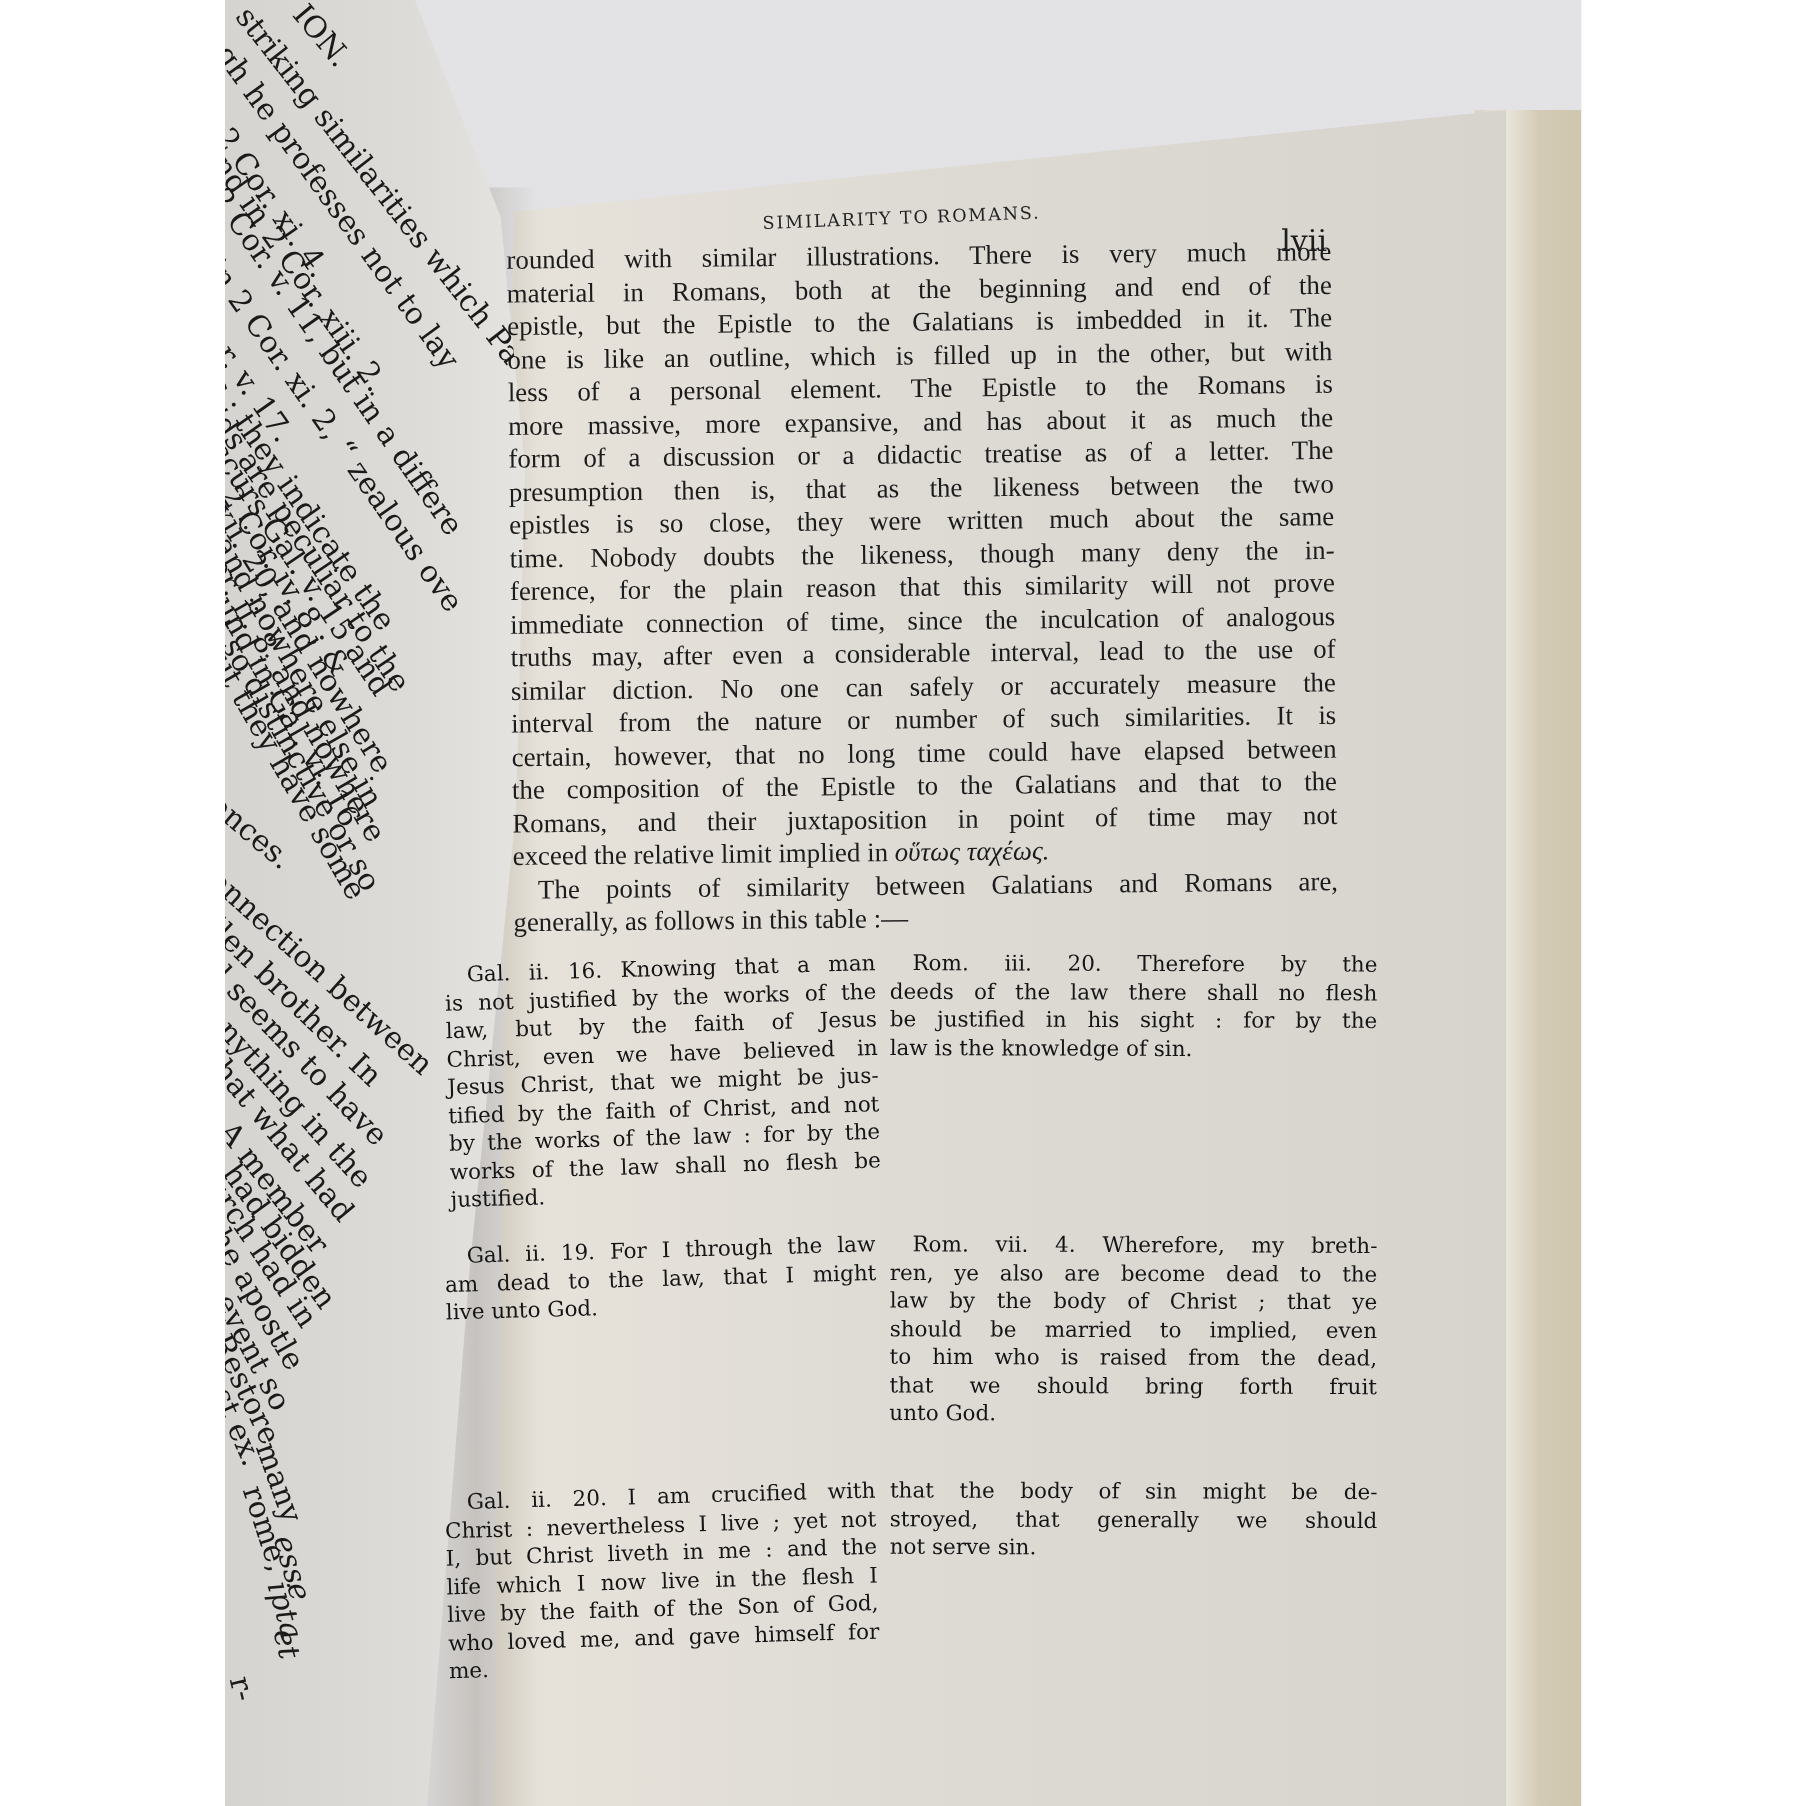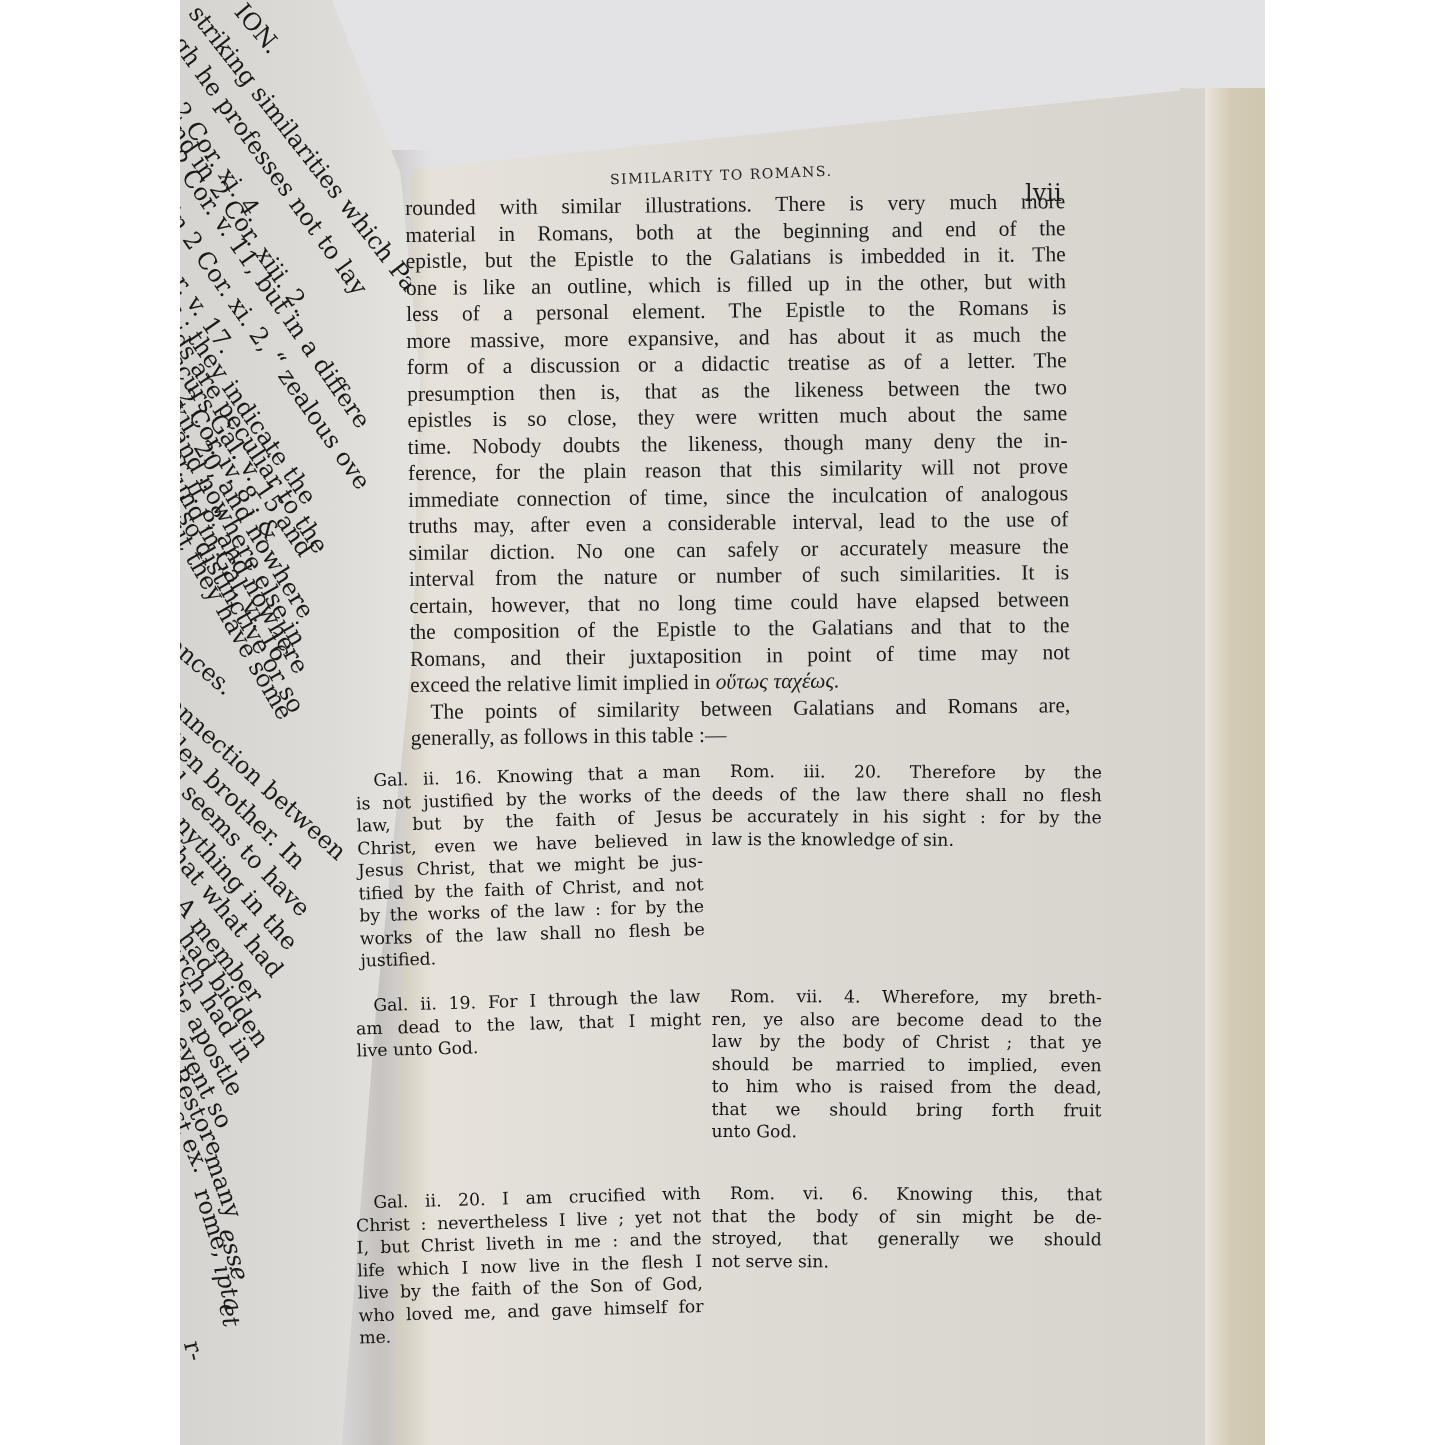--- a/index.html
+++ b/index.html
@@ -176,21 +176,21 @@
         <span class="line">Christ, even we have believed in</span>
         <span class="line">Jesus Christ, that we might be jus-</span>
         <span class="line">tified by the faith of Christ, and not</span>
         <span class="line">by the works of the law : for by the</span>
         <span class="line">works of the law shall no flesh be</span>
         <span class="line last">justified.</span>
       </div>
       <div class="cell right-col">
         <span class="line indent">Rom. iii. 20. Therefore by the</span>
         <span class="line">deeds of the law there shall no flesh</span>
-        <span class="line">be accurately in his sight : for by the</span>
+        <span class="line">be justified in his sight : for by the</span>
         <span class="line last">law is the knowledge of sin.</span>
       </div>
       <div class="row-gap-1"></div>
       <div class="cell left-col">
         <span class="line indent">Gal. ii. 19. For I through the law</span>
         <span class="line">am dead to the law, that I might</span>
         <span class="line last">live unto God.</span>
       </div>
       <div class="cell right-col">
         <span class="line indent">Rom. vii. 4. Wherefore, my breth-</span>
@@ -205,19 +205,18 @@
       <div class="cell left-col">
         <span class="line indent">Gal. ii. 20. I am crucified with</span>
         <span class="line">Christ : nevertheless I live ; yet not</span>
         <span class="line">I, but Christ liveth in me : and the</span>
         <span class="line">life which I now live in the flesh I</span>
         <span class="line">live by the faith of the Son of God,</span>
         <span class="line">who loved me, and gave himself for</span>
         <span class="line last">me.</span>
       </div>
       <div class="cell right-col">
-        <span class="line indent">Rom. vi. 6. Knowing this, that</span>
         <span class="line">that the body of sin might be de-</span>
         <span class="line">stroyed, that generally we should</span>
         <span class="line last">not serve sin.</span>
       </div>
     </div>
 </div>
 
 </body></html>

